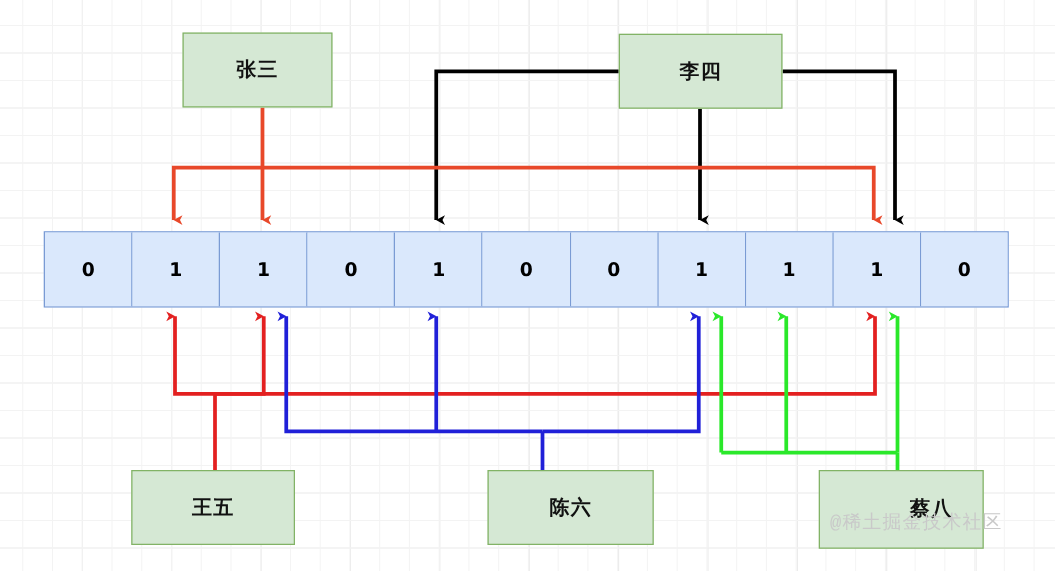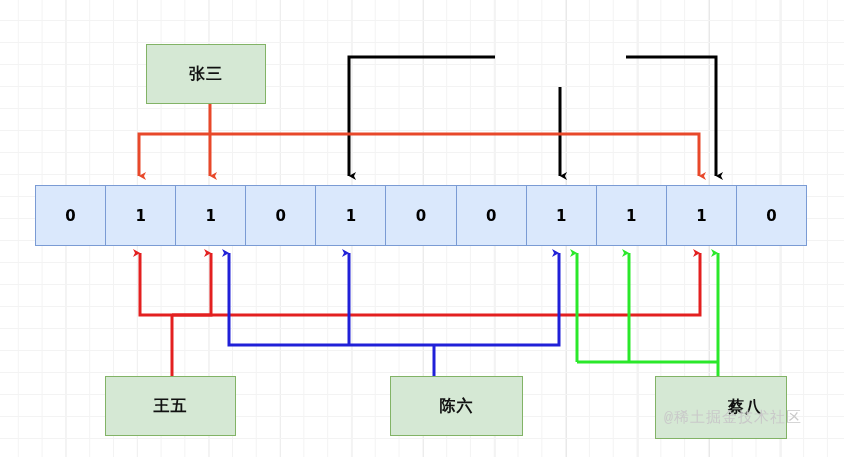--- a/index.html
+++ b/index.html
@@ -137,22 +137,25 @@
       <path d="M718,362 L577,362"></path>
 
       <path d="M577,362 L577,253" marker-end="url(#ar-green)"></path>
 
       <path d="M629,362 L629,253" marker-end="url(#ar-green)"></path>
 
       <path d="M718,362 L718,253" marker-end="url(#ar-green)"></path>
     </g>
   </svg>
 
-  <div class="node" style="left:146px;top:26px;width:120px;height:60px;margin-top:18px;">
+  <div class="node" style="left:146px;top:26px;width:120px;height:60px;">
     <span>张三</span>
+  </div>
+  <div class="node" style="left:495px;top:27px;width:131px;height:60px;">
+    <span>李四</span>
   </div>
 
   <div class="bit-array">
     <div class="bit-cell">0</div>
     <div class="bit-cell">1</div>
     <div class="bit-cell">1</div>
     <div class="bit-cell">0</div>
     <div class="bit-cell">1</div>
     <div class="bit-cell">0</div>
     <div class="bit-cell">0</div>

